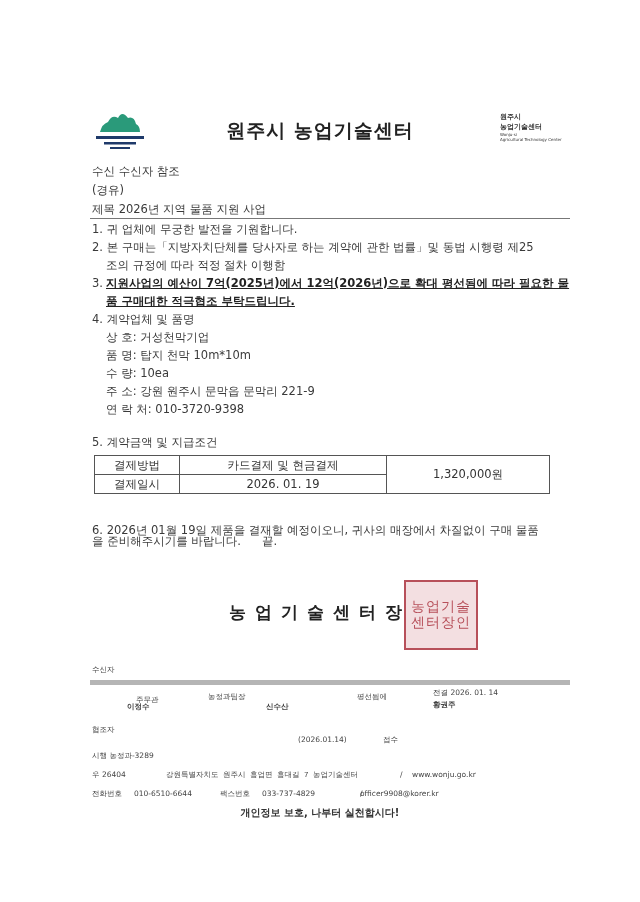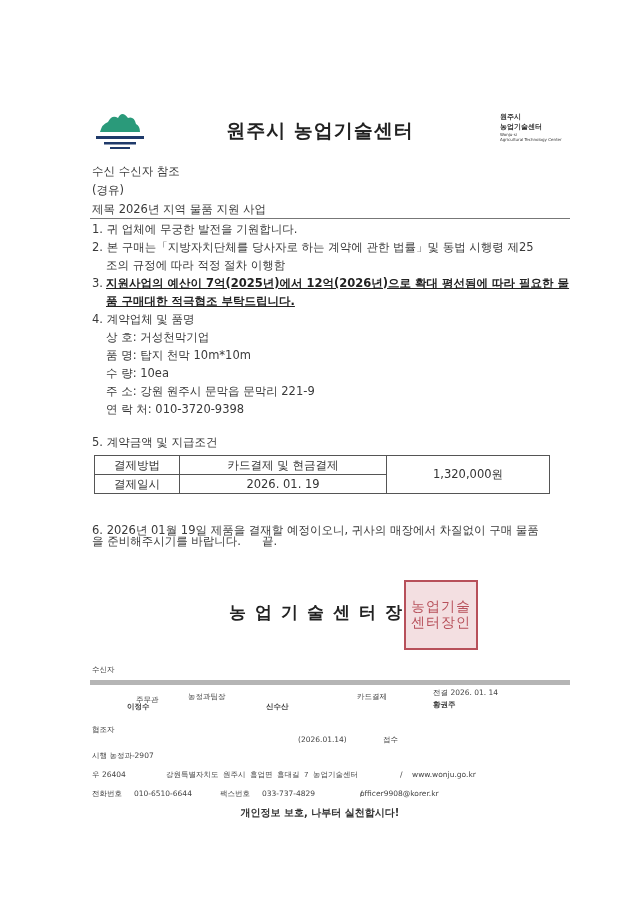--- a/index.html
+++ b/index.html
@@ -80,31 +80,31 @@
 <div class="abs sign">농업기술센터장</div>
 <div class="abs stamp">
   <div style="margin-top:16px; letter-spacing:1px;">농업기술센터장인</div>
 </div>
 
 <div class="abs small" style="left:92px; top:665px;">수신자</div>
 <div class="abs graybar"></div>
 
 <div class="abs small" style="left:92px; top:695px;margin-left:44px;">주무관</div>
 <div class="abs small" style="left:127px; top:702px; font-weight:bold;">이정수</div>
-<div class="abs small" style="left:188px; top:692px;">농정과팀장</div>
+<div class="abs small" style="left:208px; top:692px;">농정과팀장</div>
 <div class="abs small" style="left:266px; top:702px; font-weight:bold;">신수산</div>
-<div class="abs small" style="left:357px; top:692px;">카드결제</div>
+<div class="abs small" style="left:357px; top:692px;">평선됨에</div>
 <div class="abs small" style="left:433px; top:688px;">전결 2026. 01. 14</div>
 <div class="abs small" style="left:433px; top:700px; font-weight:bold;">황권주</div>
 
 <div class="abs small" style="left:92px; top:725px;">협조자</div>
 <div class="abs small" style="left:298px; top:735px;">(2026.01.14)</div>
 <div class="abs small" style="left:383px; top:735px;">접수</div>
 
-<div class="abs small" style="left:92px; top:751px;">시행  농정과-2907</div>
+<div class="abs small" style="left:92px; top:751px;">시행  농정과-3289</div>
 
 <div class="abs small" style="left:92px; top:770px;">우  26404</div>
 <div class="abs small" style="left:166px; top:770px;font-family:Liberation Mono, monospace;">강원특별자치도 원주시 흥업면 흥대길 7 농업기술센터</div>
 <div class="abs small" style="left:400px; top:770px;">/</div>
 <div class="abs small" style="left:412px; top:770px;">www.wonju.go.kr</div>
 
 <div class="abs small" style="left:92px; top:789px;">전화번호</div>
 <div class="abs small" style="left:134px; top:789px;">010-6510-6644</div>
 <div class="abs small" style="left:220px; top:789px;">팩스번호</div>
 <div class="abs small" style="left:262px; top:789px;">033-737-4829</div>

